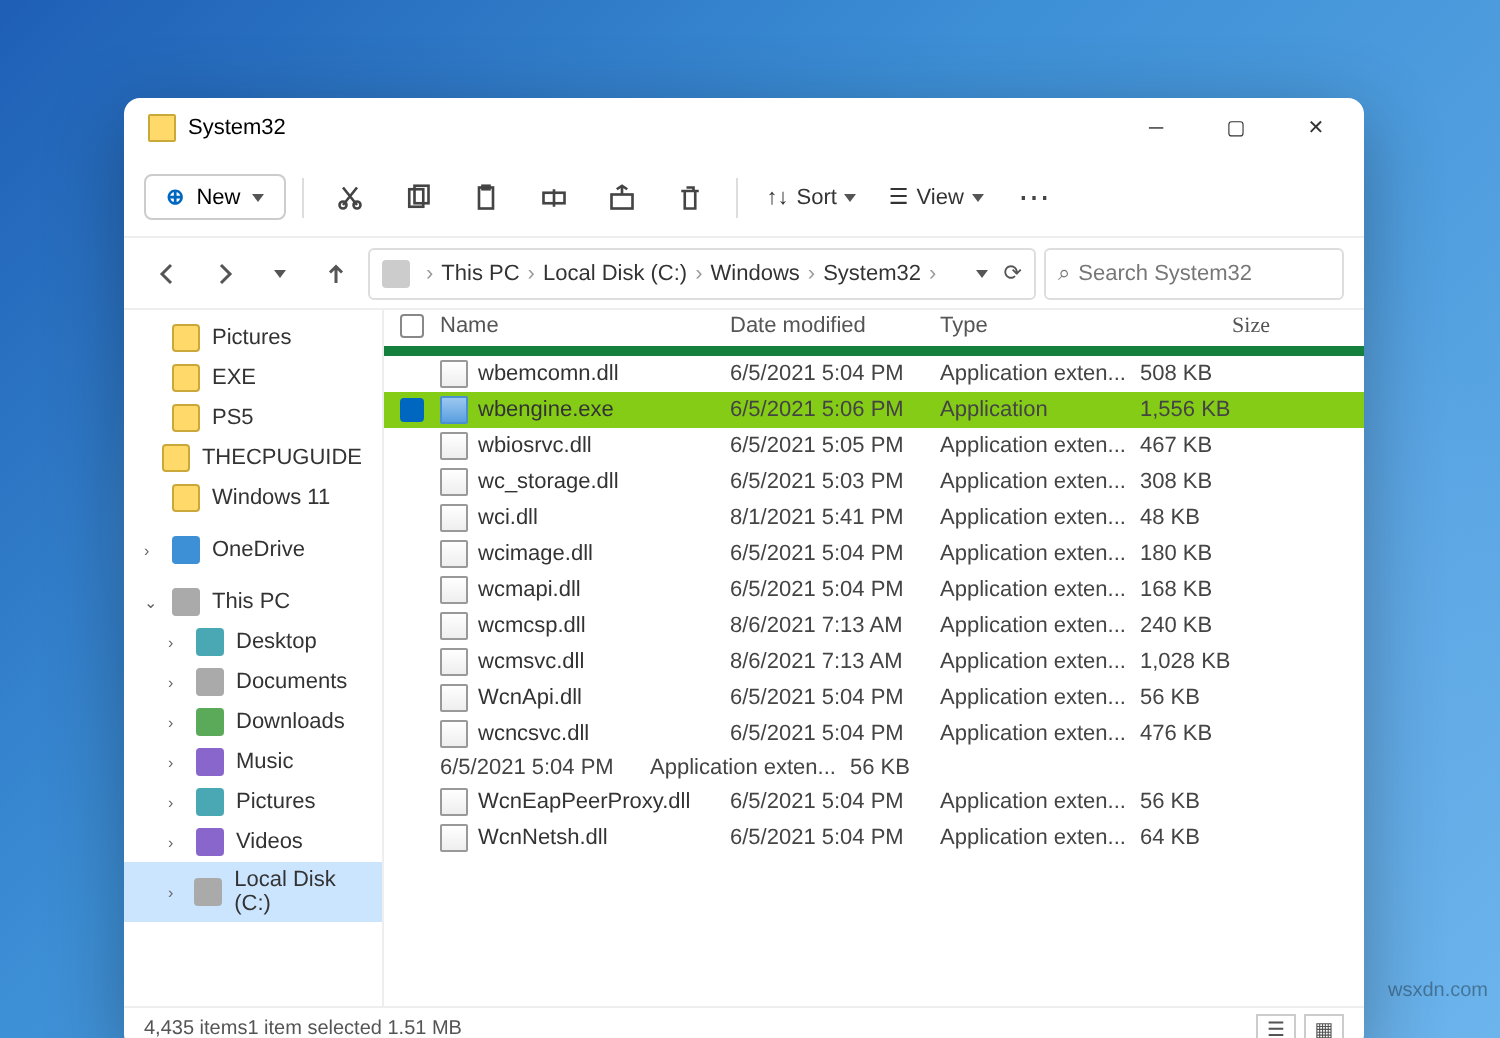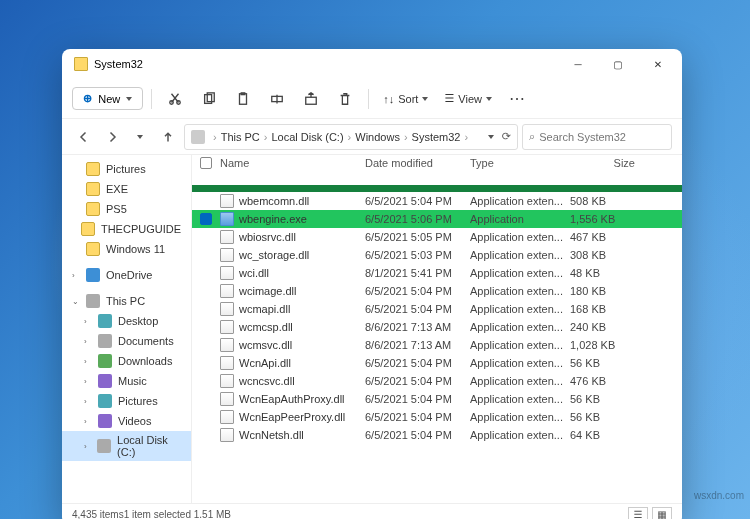--- a/index.html
+++ b/index.html
@@ -34,30 +34,30 @@
 .sb-chev { width:8px; color:#666; font-size:8px; }
 .sb-ico { width:14px; height:14px; border-radius:2px; flex-shrink:0; }
 .ico-yellow { background:#ffd96a; border:1px solid #caa93a; }
 .ico-blue { background:#3d8fd6; }
 .ico-teal { background:#4aa8b5; }
 .ico-green { background:#5aaa5a; }
 .ico-gray { background:#aaa; }
 .ico-purple { background:#8866cc; }
 .sb-spacer { height:6px; }
 .main { flex:1; display:flex; flex-direction:column; overflow:hidden; }
-.cols { display:flex; padding:2px 8px 16px 8px; border-bottom:7px solid #15803d; font-size:11px; color:#555; align-items:flex-end; }
+.cols { display:flex; padding:2px 8px 4px 8px; border-bottom:5px solid #15803d; font-size:11px; color:#555; align-items:flex-end; }
 .col-chk { width:20px; }
 .col-name { width:145px; display:flex; align-items:center; gap:4px; }
 .col-date { width:105px; }
 .col-type { width:100px; }
-.col-size { width:65px; text-align:right; }
+.col-size { width:65px; text-align:right;font-family:Liberation Serif, serif; }
 .chkbox { width:12px; height:12px; border:1px solid #888; border-radius:2px; }
 .filelist { flex:1; overflow:auto; }
 .row { display:flex; align-items:center; padding:2px 8px; font-size:11px; color:#333; }
-.row.selected { background:#22c55e; }
+.row.selected { background:#84cc16; }
 .r-chk { width:20px; }
 .r-name { width:145px; display:flex; align-items:center; gap:5px; overflow:hidden; white-space:nowrap; }
 .r-date { width:105px; color:#444; }
 .r-type { width:100px; color:#444; overflow:hidden; white-space:nowrap; }
 .r-size { width:65px; text-align:left; color:#444; }
 .f-ico { width:14px; height:14px; flex-shrink:0; border:1px solid #999; background:linear-gradient(#fff,#eee); border-radius:1px; }
 .f-ico.exe { background:linear-gradient(#9cc8f0,#5a9fe0); border-color:#4a8fd0; }
 .statusbar { height:22px; border-top:1px solid #eee; display:flex; align-items:center; padding:0 10px; font-size:10px; color:#555; gap:0; }
 .statusbar .right { margin-left:auto; display:flex; gap:4px; }
 .view-tgl { width:20px; height:16px; border:1px solid #ccc; display:flex; align-items:center; justify-content:center; }
@@ -377,24 +377,20 @@
   <div class="r-name">
               <span class="f-ico "></span>
               <span>wcncsvc.dll</span>
             </div>
   <div class="r-date">6/5/2021 5:04 PM</div>
   <div class="r-type">Application exten...</div>
   <div class="r-size">476 KB</div>
           </div>
           <div class="row">
             <div class="r-chk"></div>
-  <div class="r-name">
-              <span class="f-ico "></span>
-              <span>WcnEapAuthProxy.dll</span>
-            </div>
   <div class="r-date">6/5/2021 5:04 PM</div>
   <div class="r-type">Application exten...</div>
   <div class="r-size">56 KB</div>
           </div>
           <div class="row">
             <div class="r-chk"></div>
   <div class="r-name">
               <span class="f-ico "></span>
               <span>WcnEapPeerProxy.dll</span>
             </div>

